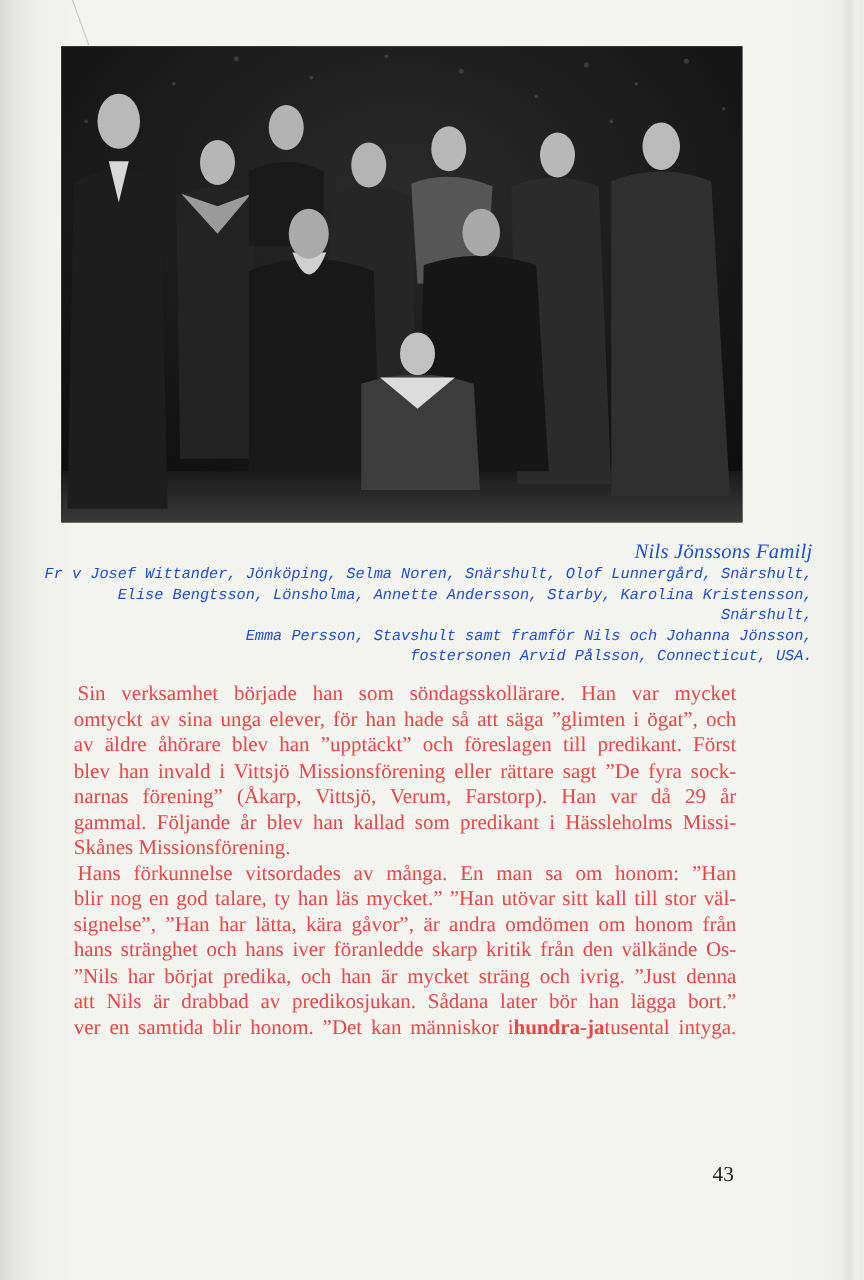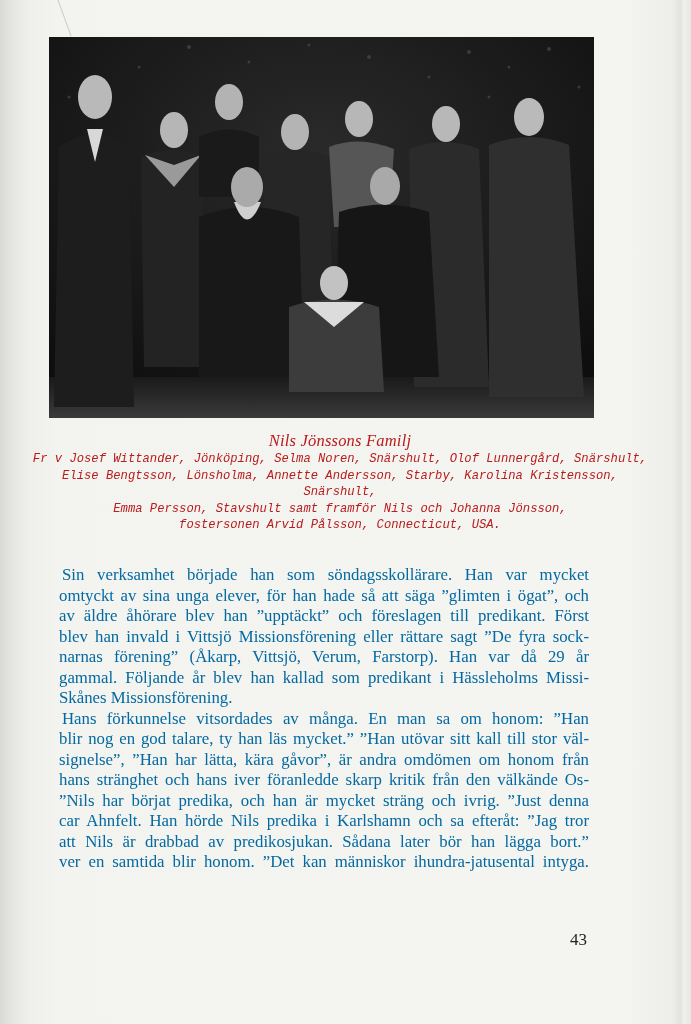--- a/index.html
+++ b/index.html
@@ -13,32 +13,32 @@
       position: absolute; left: 50px; top: 0; width: 14px; height: 36px;
       border-right: 1px solid #a8a8a5; transform: skewX(20deg); opacity: .55;
     }
     .photo {
       position: absolute; left: 49px; top: 37px; width: 545px; height: 381px;
       background: #141414; overflow: hidden;
     }
     .photo svg { display: block; }
     .caption {
       position: absolute; left: 30px; width: 620px; top: 431px;
-      text-align: center; font-style: italic; color: #b91c1c;
+      text-align: right; font-style: italic; color: #1d4ed8;
     }
     .caption-title { font-size: 16.5px; line-height: 20px; letter-spacing: 0.2px; }
     .caption-line { font-size: 12.2px; line-height: 16.5px; font-family: Liberation Mono, monospace; }
     .body-text {
-      position: absolute; left: 59px; top: 565px; width: 530px;
-      font-size: 16.8px; line-height: 20.5px; color: #0369a1;
+      position: absolute; left: 59px; top: 545px; width: 530px;
+      font-size: 16.8px; line-height: 20.5px; color: #ef4444;
     }
     .body-line { display: block; white-space: nowrap; text-align: justify; text-align-last: justify; height: 20.5px; }
     .body-line.last { text-align-last: left; }
     .body-line.indent { padding-left: 3px; }
-    .bold-run { font-weight: normal; }
+    .bold-run { font-weight: bold; }
     .page-number {
       position: absolute; left: 570px; top: 930px; font-size: 17px; color: #222;
     }
   </style>
 </head>
 <body>
 
 <div class="scratch"></div>
 
 <div class="photo">
@@ -140,18 +140,17 @@
   <span class="body-line">av äldre åhörare blev han ”upptäckt” och föreslagen till predikant. Först</span>
   <span class="body-line">blev han invald i Vittsjö Missionsförening eller rättare sagt ”De fyra sock-</span>
   <span class="body-line">narnas förening” (Åkarp, Vittsjö, Verum, Farstorp). Han var då 29 år</span>
   <span class="body-line">gammal. Följande år blev han kallad som predikant i Hässleholms Missi-</span>
   <span class="body-line last">Skånes Missionsförening.</span>
   <span class="body-line indent">Hans förkunnelse vitsordades av många. En man sa om honom: ”Han</span>
   <span class="body-line">blir nog en god talare, ty han läs mycket.” ”Han utövar sitt kall till stor väl-</span>
   <span class="body-line">signelse”, ”Han har lätta, kära gåvor”, är andra omdömen om honom från</span>
   <span class="body-line">hans stränghet och hans iver föranledde skarp kritik från den välkände Os-</span>
   <span class="body-line">”Nils har börjat predika, och han är mycket sträng och ivrig. ”Just denna</span>
-  <span class="body-line">car Ahnfelt. Han hörde Nils predika i Karlshamn och sa efteråt: ”Jag tror</span>
   <span class="body-line">att Nils är drabbad av predikosjukan. Sådana later bör han lägga bort.”</span>
   <span class="body-line"><span>ver en samtida blir honom. ”Det kan människor i</span><span class="bold-run">hundra-ja</span><span>tusental intyga.</span></span>
 </div>
 
 <div class="page-number">43</div>
 
 </body></html>

